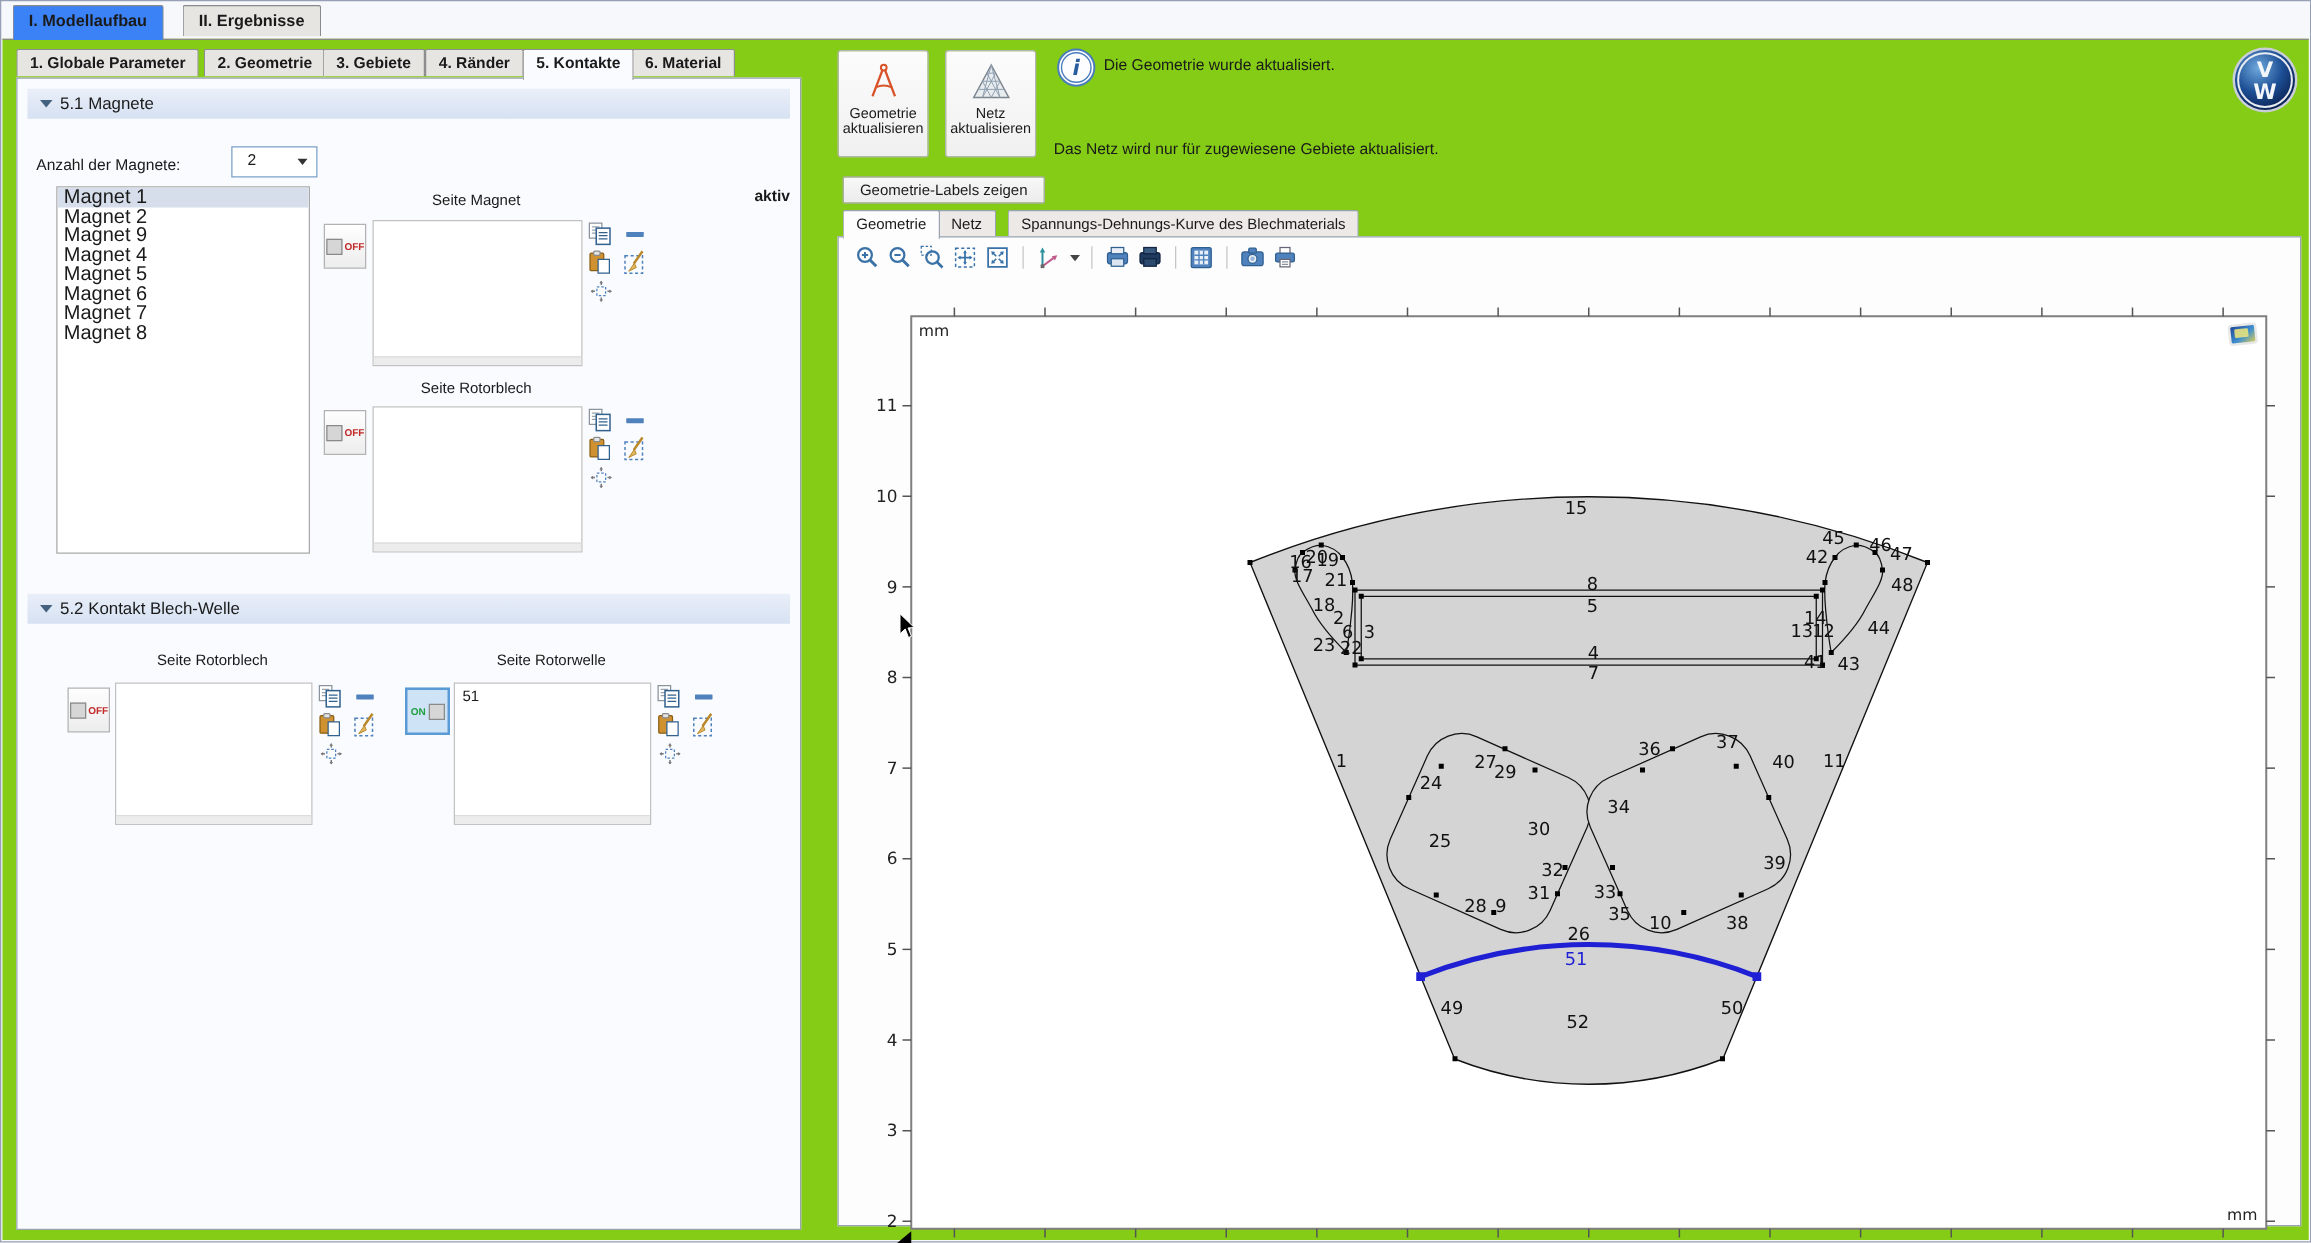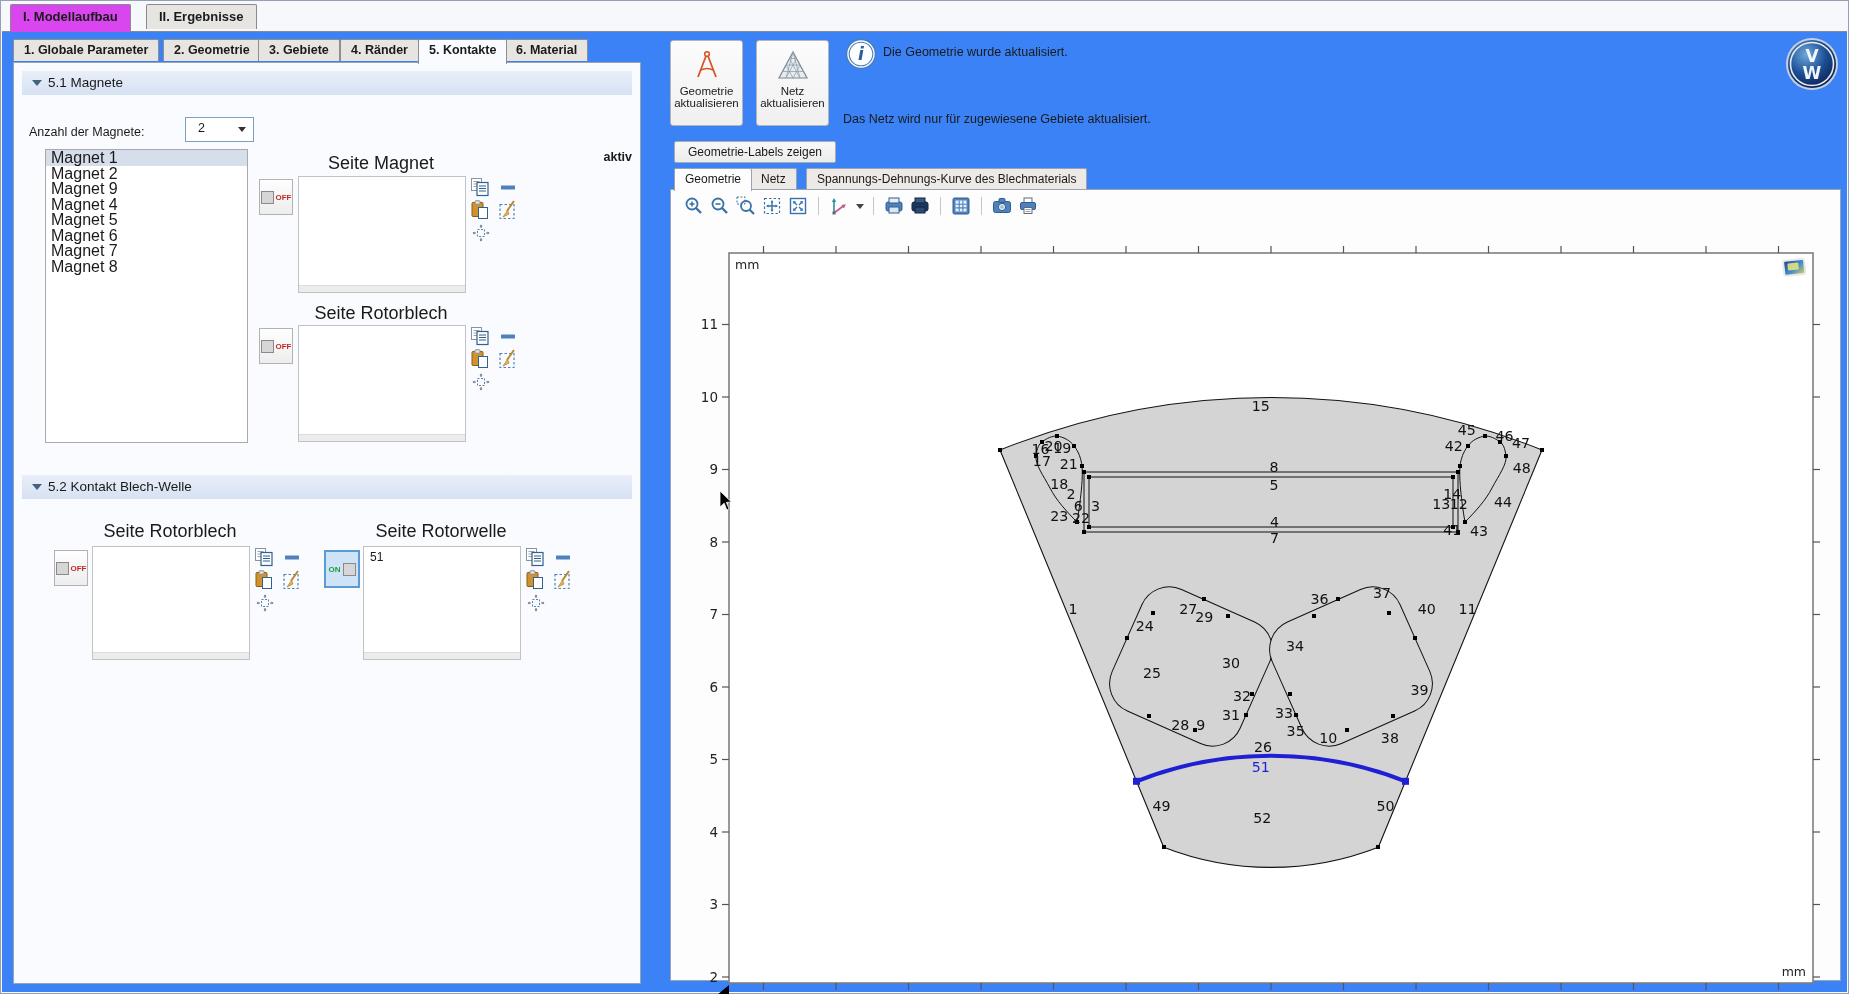--- a/index.html
+++ b/index.html
@@ -3,41 +3,41 @@
 <meta charset="utf-8">
 <style>
   html,body{margin:0;padding:0;width:1849px;height:994px;overflow:hidden;
     font-family:"Liberation Sans",sans-serif;background:#ffffff;color:#1a1a1a;}
   .abs{position:absolute;}
   #window{position:absolute;left:0;top:0;width:1847px;height:992px;border:1px solid #96a0b4;background:#f7f8fc;}
   
   .maintab{position:absolute;top:3px;height:24px;line-height:24px;padding:0 12px;
     font-size:13px;font-weight:bold;border:1px solid #8a8a8a;border-bottom:none;
     background:#e7e5e2;z-index:3;border-radius:2px 2px 0 0;cursor:default;}
-  .maintab.active{background:#d946ef;height:27px;z-index:5;}
-  #content{position:absolute;left:1px;right:1px;top:30px;bottom:1px;border-top:1px solid #8a8a8a;background:#3b82f6;z-index:4;}
+  .maintab.active{background:#3b82f6;height:27px;z-index:5;}
+  #content{position:absolute;left:1px;right:1px;top:30px;bottom:1px;border-top:1px solid #8a8a8a;background:#84cc16;z-index:4;}
   
   .ltab{position:absolute;top:7px;height:21px;line-height:21px;padding:0 10px;
     font-size:12.5px;font-weight:bold;border:1px solid #8e8e8e;border-bottom:none;
     background:#e7e5e2;z-index:6;border-radius:2px 2px 0 0;}
   .ltab.active{background:#fafbfe;height:24px;z-index:8;}
   #lbox{position:absolute;left:11px;top:30px;width:626px;height:920px;border:1px solid #9aa3b2;background:#fafbfe;z-index:7;}
   .sechdr{position:absolute;left:8px;width:610px;height:24px;line-height:24px;
     background:linear-gradient(#e9eff9,#d6e1f2);font-size:13.5px;padding-left:26px;box-sizing:border-box;}
   .sechdr .tri{position:absolute;left:10px;top:9px;width:0;height:0;border-left:5px solid transparent;
     border-right:5px solid transparent;border-top:6px solid #44617e;}
   .flabel{font-size:12.5px;}
   #magcount{position:absolute;left:171px;top:54px;width:67px;height:23px;border:1px solid #7aa0c8;background:#fff;}
   #magcount .val{position:absolute;left:12px;top:3px;font-size:12.5px;}
   #magcount .caret{position:absolute;right:7px;top:9px;width:0;height:0;border-left:4px solid transparent;
     border-right:4px solid transparent;border-top:5px solid #333;}
   #maglist{position:absolute;left:31px;top:86px;width:201px;height:292px;border:1px solid #a9a9a9;background:#fff;overflow:hidden;}
   .magrow{height:15.5px;line-height:15.5px;font-size:16px;padding-left:5px;}
   .magrow.sel{background:#d6deeb;}
-  .grptitle{position:absolute;font-size:18px;text-align:center;}
+  .grptitle{position:absolute;font-size:12px;text-align:center;}
   .selbox{position:absolute;border:1px solid #c2c2c2;background:#fff;}
   .selbox .scrolltrack{position:absolute;left:0;right:0;bottom:0;height:6px;background:#ececec;border-top:1px solid #dcdcdc;}
   .selbox .itemtxt{position:absolute;left:6px;top:3px;font-size:12px;}
   .toggle{position:absolute;width:32px;height:34px;border:1px solid #b2b2b2;border-radius:0;
     background:linear-gradient(#fefefe,#ededed);display:flex;align-items:center;justify-content:center;gap:2px;}
   .toggle.on{background:#cfe3f7;border:2px solid #5b9bd5;}
   .toggle .sq{width:11px;height:11px;background:#d6d6d6;border:1px solid #8a8a8a;}
   .toggle .txt{font-size:8px;font-weight:bold;}
   .toggle.off .txt{color:#c22a2a;}
   .toggle.on .txt{color:#1f9e3e;}

